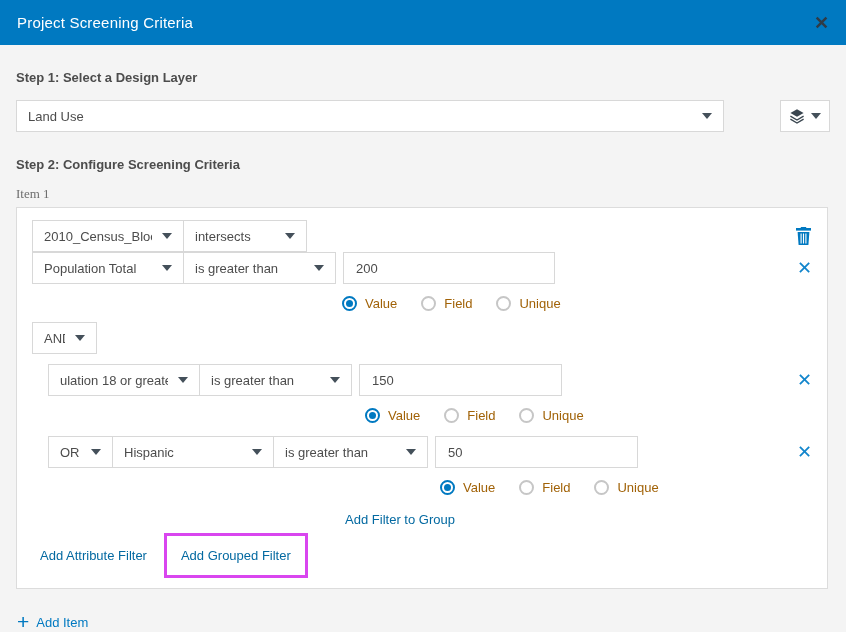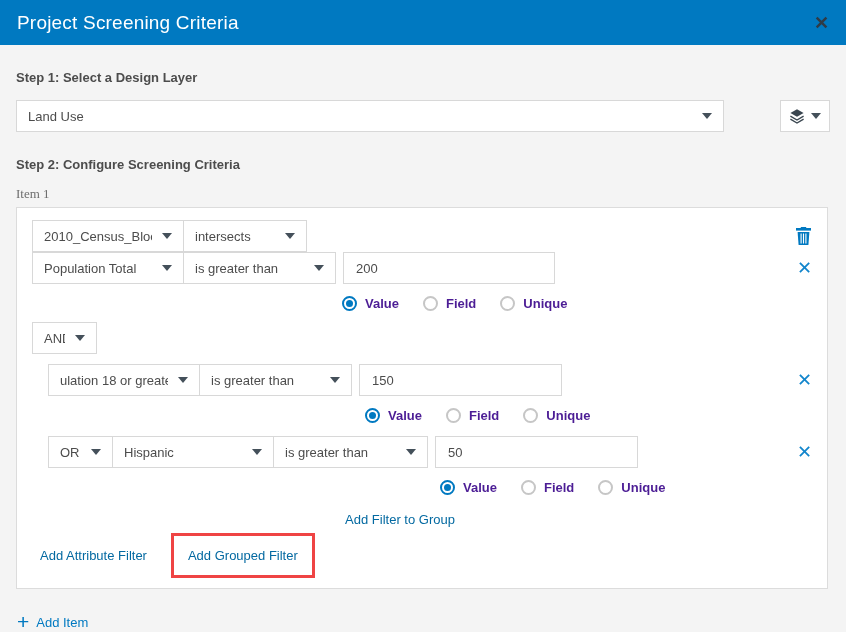--- a/index.html
+++ b/index.html
@@ -8,21 +8,21 @@
     font-family:"Liberation Sans", sans-serif;
     font-size:13px; color:#4c4c4c;
     background:#f4f4f4; overflow:hidden;
   }
   
   .hdr {
     height:45px; background:#0079c1; color:#fff;
     display:flex; align-items:center; justify-content:space-between;
     padding:0 17px;
   }
-  .hdr-title { font-size:19px; letter-spacing:.2px; }
+  .hdr-title { font-size:15px; letter-spacing:.2px; }
   .hdr-close { color:#2f3b46; font-size:18px; line-height:1; cursor:pointer; font-weight:bold; }
   
   .content { padding:25px 16px 0 16px; }
   .step-heading { font-weight:bold; color:#4c4c4c; }
   
   .selbox {
     background:#fff; border:1px solid #d8d8d8; height:32px;
     display:flex; align-items:center; padding:0 11px; cursor:pointer;
   }
   .selbox .lbl { flex:1; white-space:nowrap; overflow:hidden; }
@@ -60,28 +60,28 @@
   
   .radio-row { display:flex; align-items:center; margin-top:12px; }
   .radio-item { display:flex; align-items:center; margin-right:24px; cursor:pointer; }
   .radio {
     width:15px; height:15px; border-radius:50%;
     border:2px solid #c6c6c6; background:#fff; margin-right:8px;
     display:flex; align-items:center; justify-content:center;
   }
   .radio.sel { border-color:#0079c1; }
   .radio.sel .dot { width:7px; height:7px; border-radius:50%; background:#0079c1; }
-  .radio-lbl { font-weight:bold; color:#4c1d95; }
+  .radio-lbl { font-weight:normal; color:#a16207; }
   
   .group { margin-left:16px; }
   .link { color:#0369a1; cursor:pointer; white-space:nowrap; }
   .add-filter-group { text-align:center; margin-top:17px; margin-right:60px; }
   .links-row { display:flex; align-items:center; margin-top:6px; margin-left:8px; }
   .focus-box {
-    border:3px solid #ef4444; padding:12px 14px; margin-left:24px;
+    border:3px solid #d946ef; padding:12px 14px; margin-left:17px;
   }
   
   .add-item { display:flex; align-items:center; margin-top:24px; margin-left:1px; color:#0079c1; cursor:pointer; }
   .plus { font-size:21px; font-weight:normal; margin-right:7px; line-height:18px; }
   .mt15 { margin-top:0; }
   .mt11 { margin-top:11px; }
   .mt13 { margin-top:13px; }
   .mt10 { margin-top:10px; }
 </style>
 </head>

